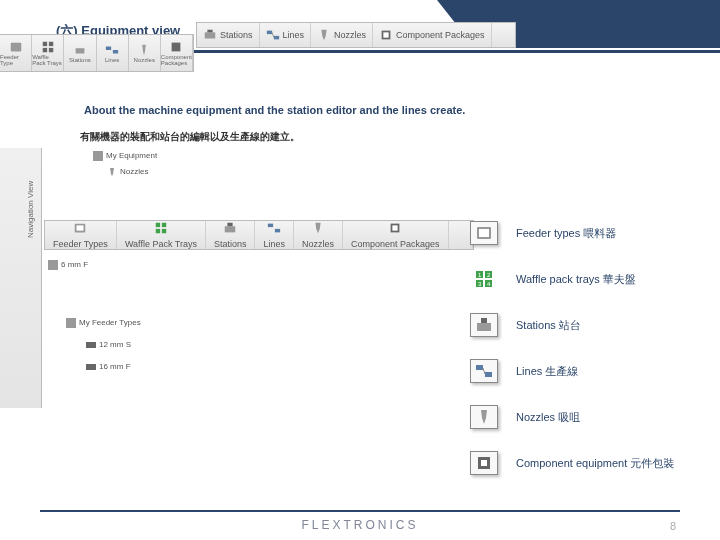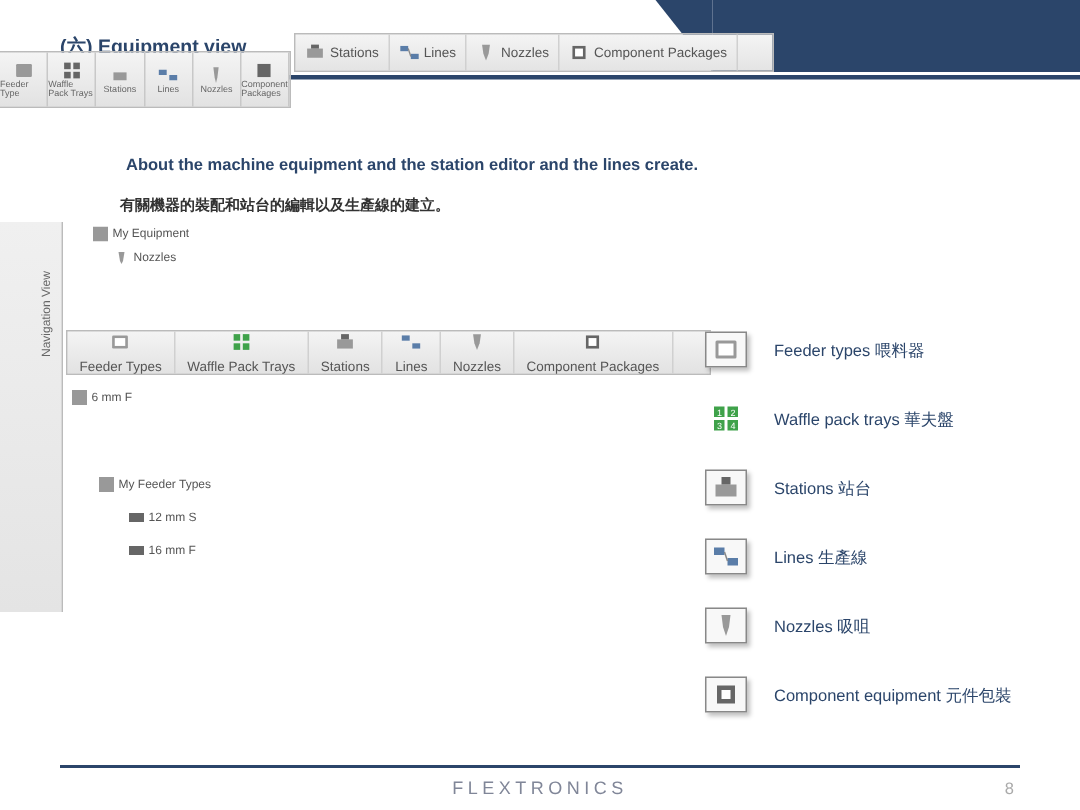--- a/index.html
+++ b/index.html
@@ -8,40 +8,40 @@
 
   
   .topband { position: absolute; top: 0; left: 0; width: 720px; height: 58px; }
   .topband-right { position: absolute; top: 0; right: 0; width: 245px; height: 48px; background: #2b456a; }
   .topband-right::after { content:""; position:absolute; left:-38px; top:0; width:0; height:0; border-top:48px solid #2b456a; border-left:38px solid transparent; }
   .hatch { position:absolute; top:0; right:0; width:80px; height:48px;
     background-image: repeating-linear-gradient(135deg,#e8e8e8 0 2px,transparent 2px 6px);
   }
   .topband-line { position:absolute; top:50px; left:0; width:720px; height:3px; background:#2b456a; }
 
-  .title-small { position:absolute; top:22px; left:40px; font-size:13px; color:#2b456a; font-weight:bold; }
+  .title-small { position:absolute; top:22px; left:56px; font-size:13px; color:#2b456a; font-weight:bold; }
 
   
   .tb1 { position:absolute; top:34px; left:0; width:194px; height:38px; background:linear-gradient(#f4f4f4,#e2e2e2); border:1px solid #bbb; border-left:none; display:flex; }
   .tb1 .btn { flex:1; border-right:1px solid #c8c8c8; display:flex; flex-direction:column; align-items:center; justify-content:center; font-size:6px; color:#666; }
   .tb1 .btn svg { width:14px; height:14px; }
 
   
   .tb2 { position:absolute; top:22px; left:196px; width:320px; height:26px; background:linear-gradient(#f4f4f4,#e4e4e4); border:1px solid #bbb; display:flex; align-items:center; }
   .tb2 .btn { display:flex; align-items:center; gap:3px; padding:0 6px; font-size:9px; color:#555; border-right:1px solid #d0d0d0; height:100%; }
   .tb2 .btn svg { width:14px; height:14px; }
 
   .body-desc { position:absolute; top:104px; left:44px; font-size:11px; font-weight:bold; color:#2b456a;margin-left:40px; }
   .body-desc2 { position:absolute; top:130px; left:80px; font-size:10px; font-weight:bold; color:#333; }
 
   
   .treepanel { position:absolute; top:148px; left:0; width:42px; height:260px; background:linear-gradient(#f0f0f0,#e4e4e4); border-right:1px solid #bbb; }
   .treepanel .tlabel { transform:rotate(-90deg); transform-origin:left top; position:absolute; left:26px; top:90px; font-size:8px; color:#666; white-space:nowrap; }
 
-  .tree { position:absolute; top:148px; left:26px; width:130px; font-size:8px; color:#555; line-height:14px;padding-left:32px; }
+  .tree { position:absolute; top:148px; left:57px; width:130px; font-size:8px; color:#555; line-height:14px;padding-left:32px; }
   .tree .node { display:flex; align-items:center; gap:3px; padding:1px 0 1px 4px; }
   .tree .node.indent { padding-left:18px; }
   .tree svg { width:10px; height:10px; }
 
   
   .tb3 { position:absolute; top:220px; left:44px; width:430px; height:30px; background:linear-gradient(#f4f4f4,#e2e2e2); border:1px solid #bbb; display:flex; align-items:center; }
   .tb3 .btn { display:flex; align-items:center; gap:4px; padding:0 8px; font-size:9px; color:#555; border-right:1px solid #d0d0d0; height:100%;flex-direction:column; }
   .tb3 .btn svg { width:16px; height:16px; }
 
   

